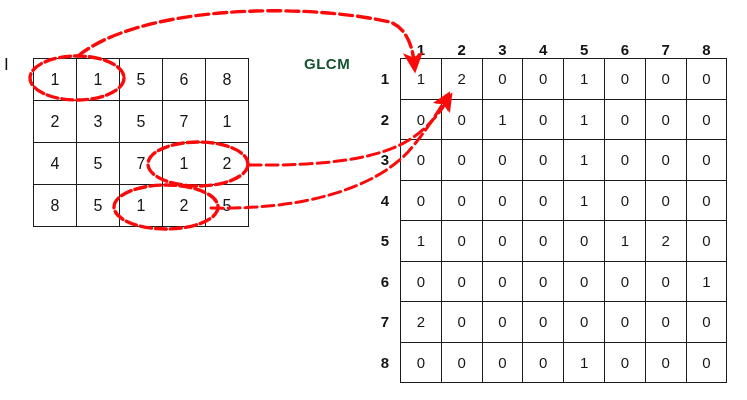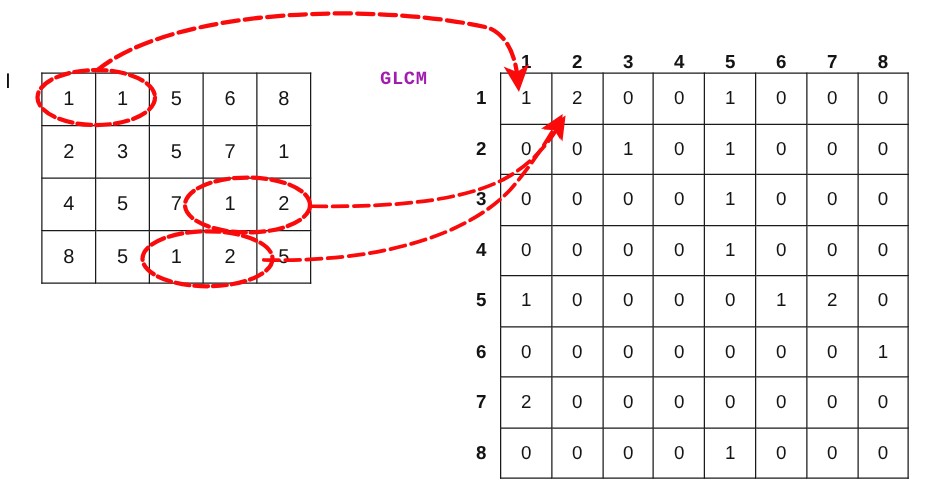--- a/index.html
+++ b/index.html
@@ -33,22 +33,22 @@
     letter-spacing: 0;
   }
 
   
   .label-glcm {
     position: absolute;
     left: 304px;
     top: 55px;
     font-size: 15px;
     font-weight: bold;
-    font-family: Liberation Mono, monospace;
-    color: #a21caf;
+    font-family: Liberation Sans, sans-serif;
+    color: #14532d;
     letter-spacing: 0.5px;
   }
 
   
   .matrix-i {
     position: absolute;
     left: 33px;
     top: 58px;
     border-collapse: collapse;
     table-layout: fixed;

